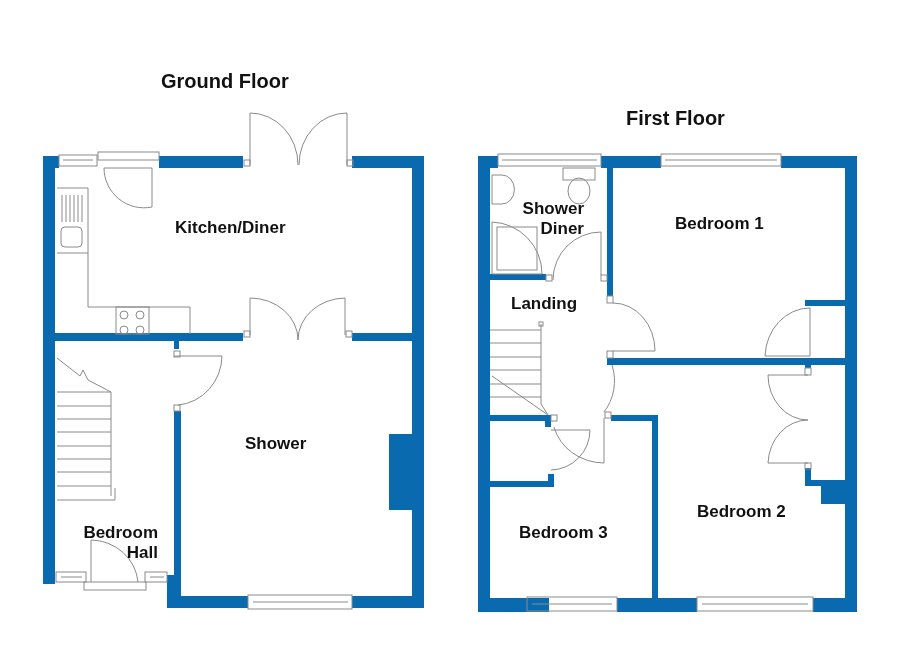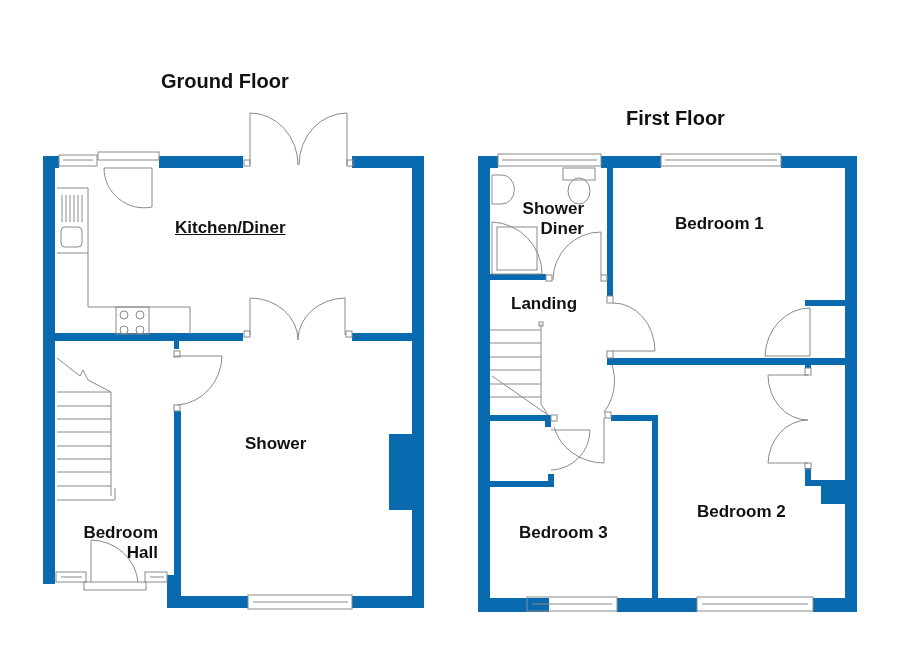--- a/index.html
+++ b/index.html
@@ -183,21 +183,21 @@
     <line x1="532" y1="604" x2="612" y2="604"></line>
 
     <rect x="697" y="597" width="116" height="14"></rect>
     <line x1="702" y1="604" x2="808" y2="604"></line>
   </g>
 </svg>
 
 <div class="title" style="left:161px;top:70px;">Ground Floor</div>
 <div class="title" style="left:610px;top:107px;margin-left:16px;">First Floor</div>
 
-<div class="label" style="left:175px;top:218px;text-decoration:underline;">Kitchen/Diner</div>
+<div class="label" style="left:175px;top:218px;">Kitchen/Diner</div>
 <div class="label" style="left:245px;top:434px;">Shower</div>
 <div class="label" style="left:66px;top:523px;width:92px;">
   <div>Bedroom</div>
   <div>Hall</div>
 </div>
 
 <div class="label" style="left:508px;top:199px;width:76px;">
   <div>Shower</div>
   <div>Diner</div>
 </div>

